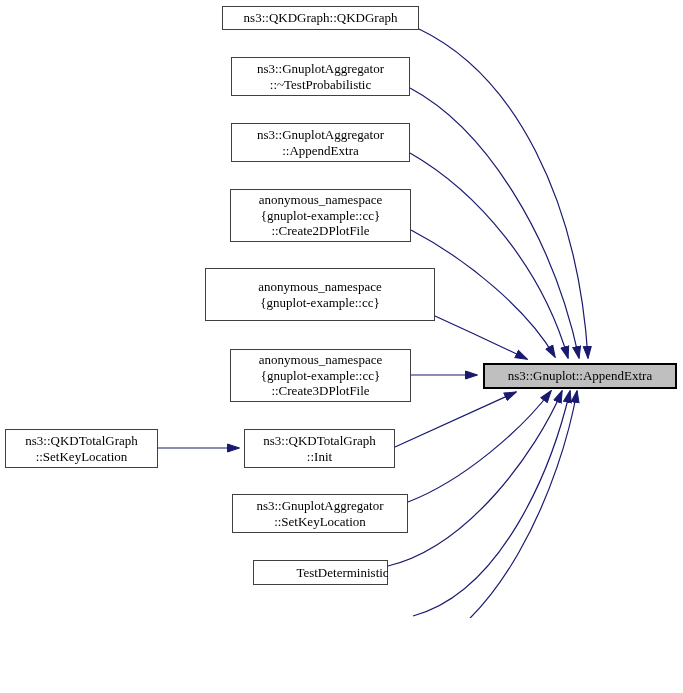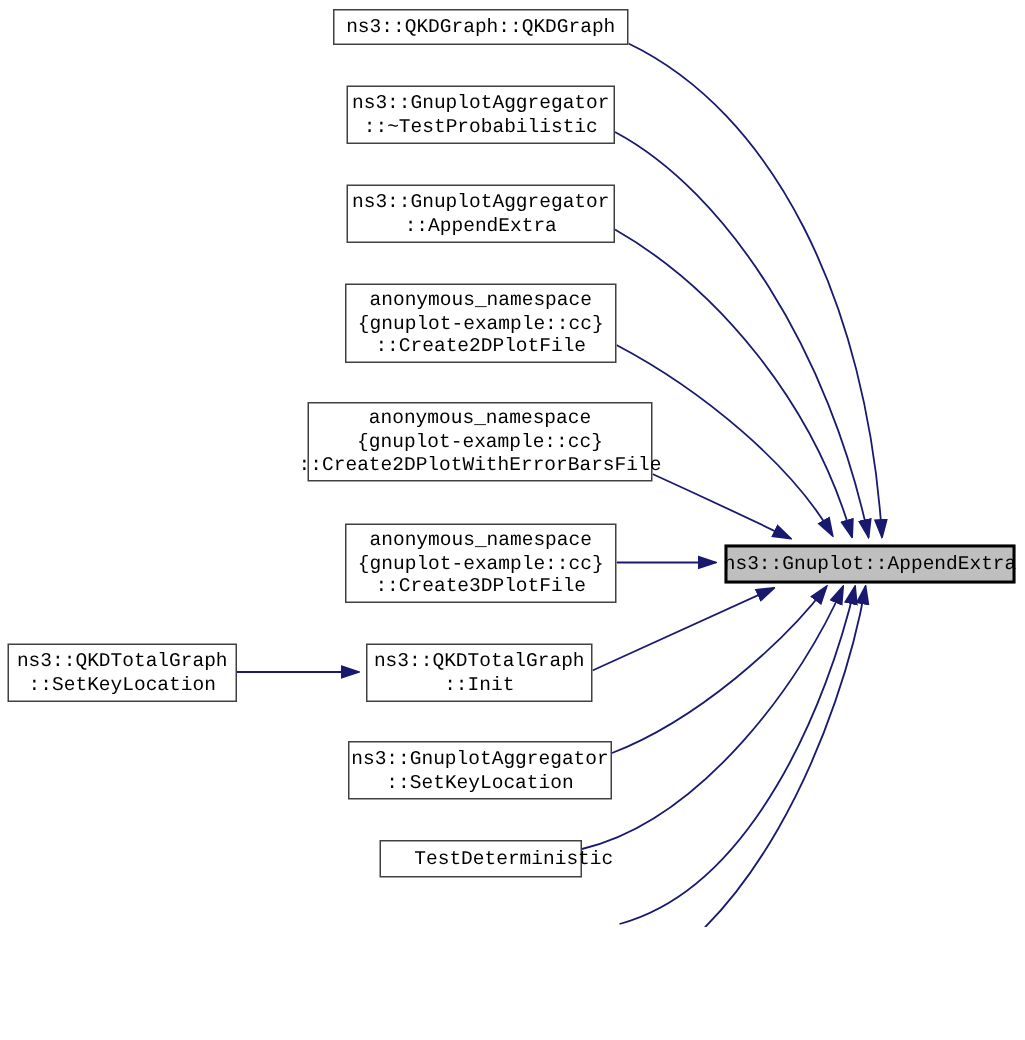--- a/index.html
+++ b/index.html
@@ -5,21 +5,21 @@
   html, body {
     margin: 0;
     padding: 0;
     background: #ffffff;
   }
   #graph {
     position: relative;
     width: 683px;
     height: 618px;
     background: #ffffff;
-    font-family: Liberation Mono, monospace;
+    font-family: Liberation Serif, serif;
     overflow: hidden;
   }
   #edge-layer {
     position: absolute;
     left: 0;
     top: 0;
     width: 683px;
     height: 693px;
   }
   .node {
@@ -90,21 +90,20 @@
 
   <div class="node" style="left:230px; top:189px; width:181px; height:53px;">
     <span class="line">anonymous_namespace</span>
     <span class="line">{gnuplot-example::cc}</span>
     <span class="line">::Create2DPlotFile</span>
   </div>
 
   <div class="node" style="left:205px; top:268px; width:230px; height:53px;">
     <span class="line">anonymous_namespace</span>
     <span class="line">{gnuplot-example::cc}</span>
-    <span class="line">::Create2DPlotWithErrorBarsFile</span>
   </div>
 
   <div class="node" style="left:230px; top:349px; width:181px; height:53px;">
     <span class="line">anonymous_namespace</span>
     <span class="line">{gnuplot-example::cc}</span>
     <span class="line">::Create3DPlotFile</span>
   </div>
 
   <div class="node" style="left:5px; top:429px; width:153px; height:39px;">
     <span class="line">ns3::QKDTotalGraph</span>

